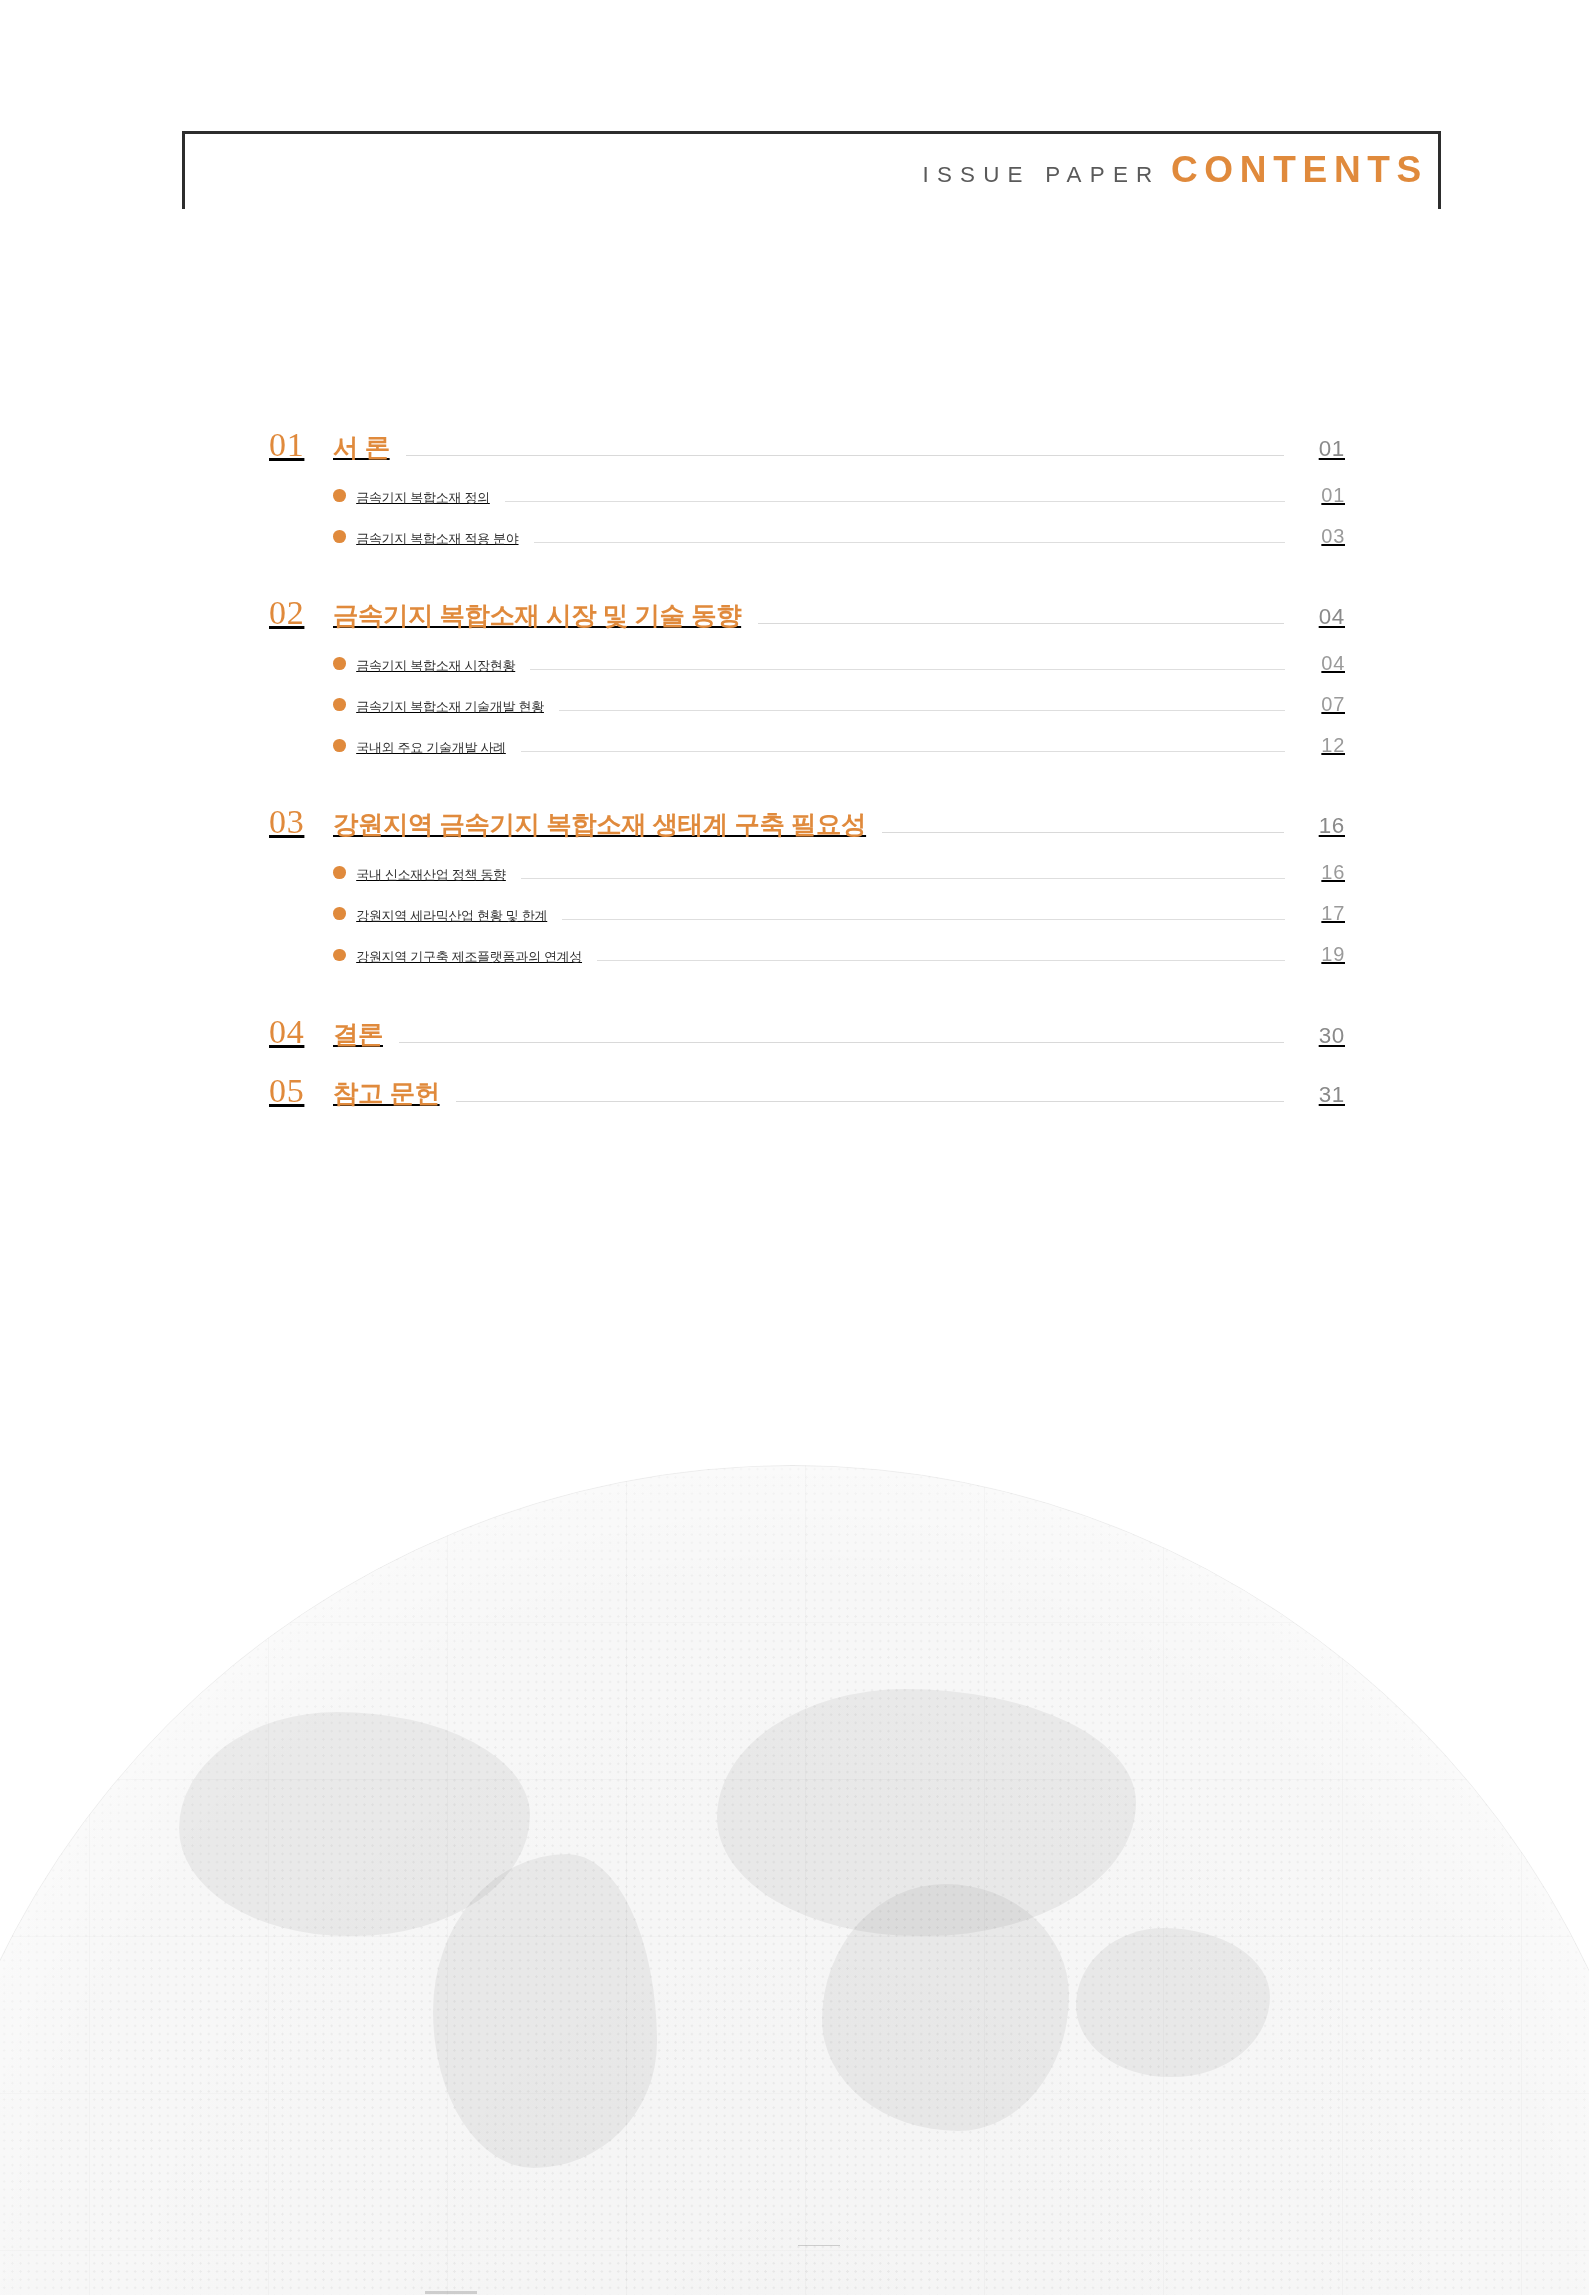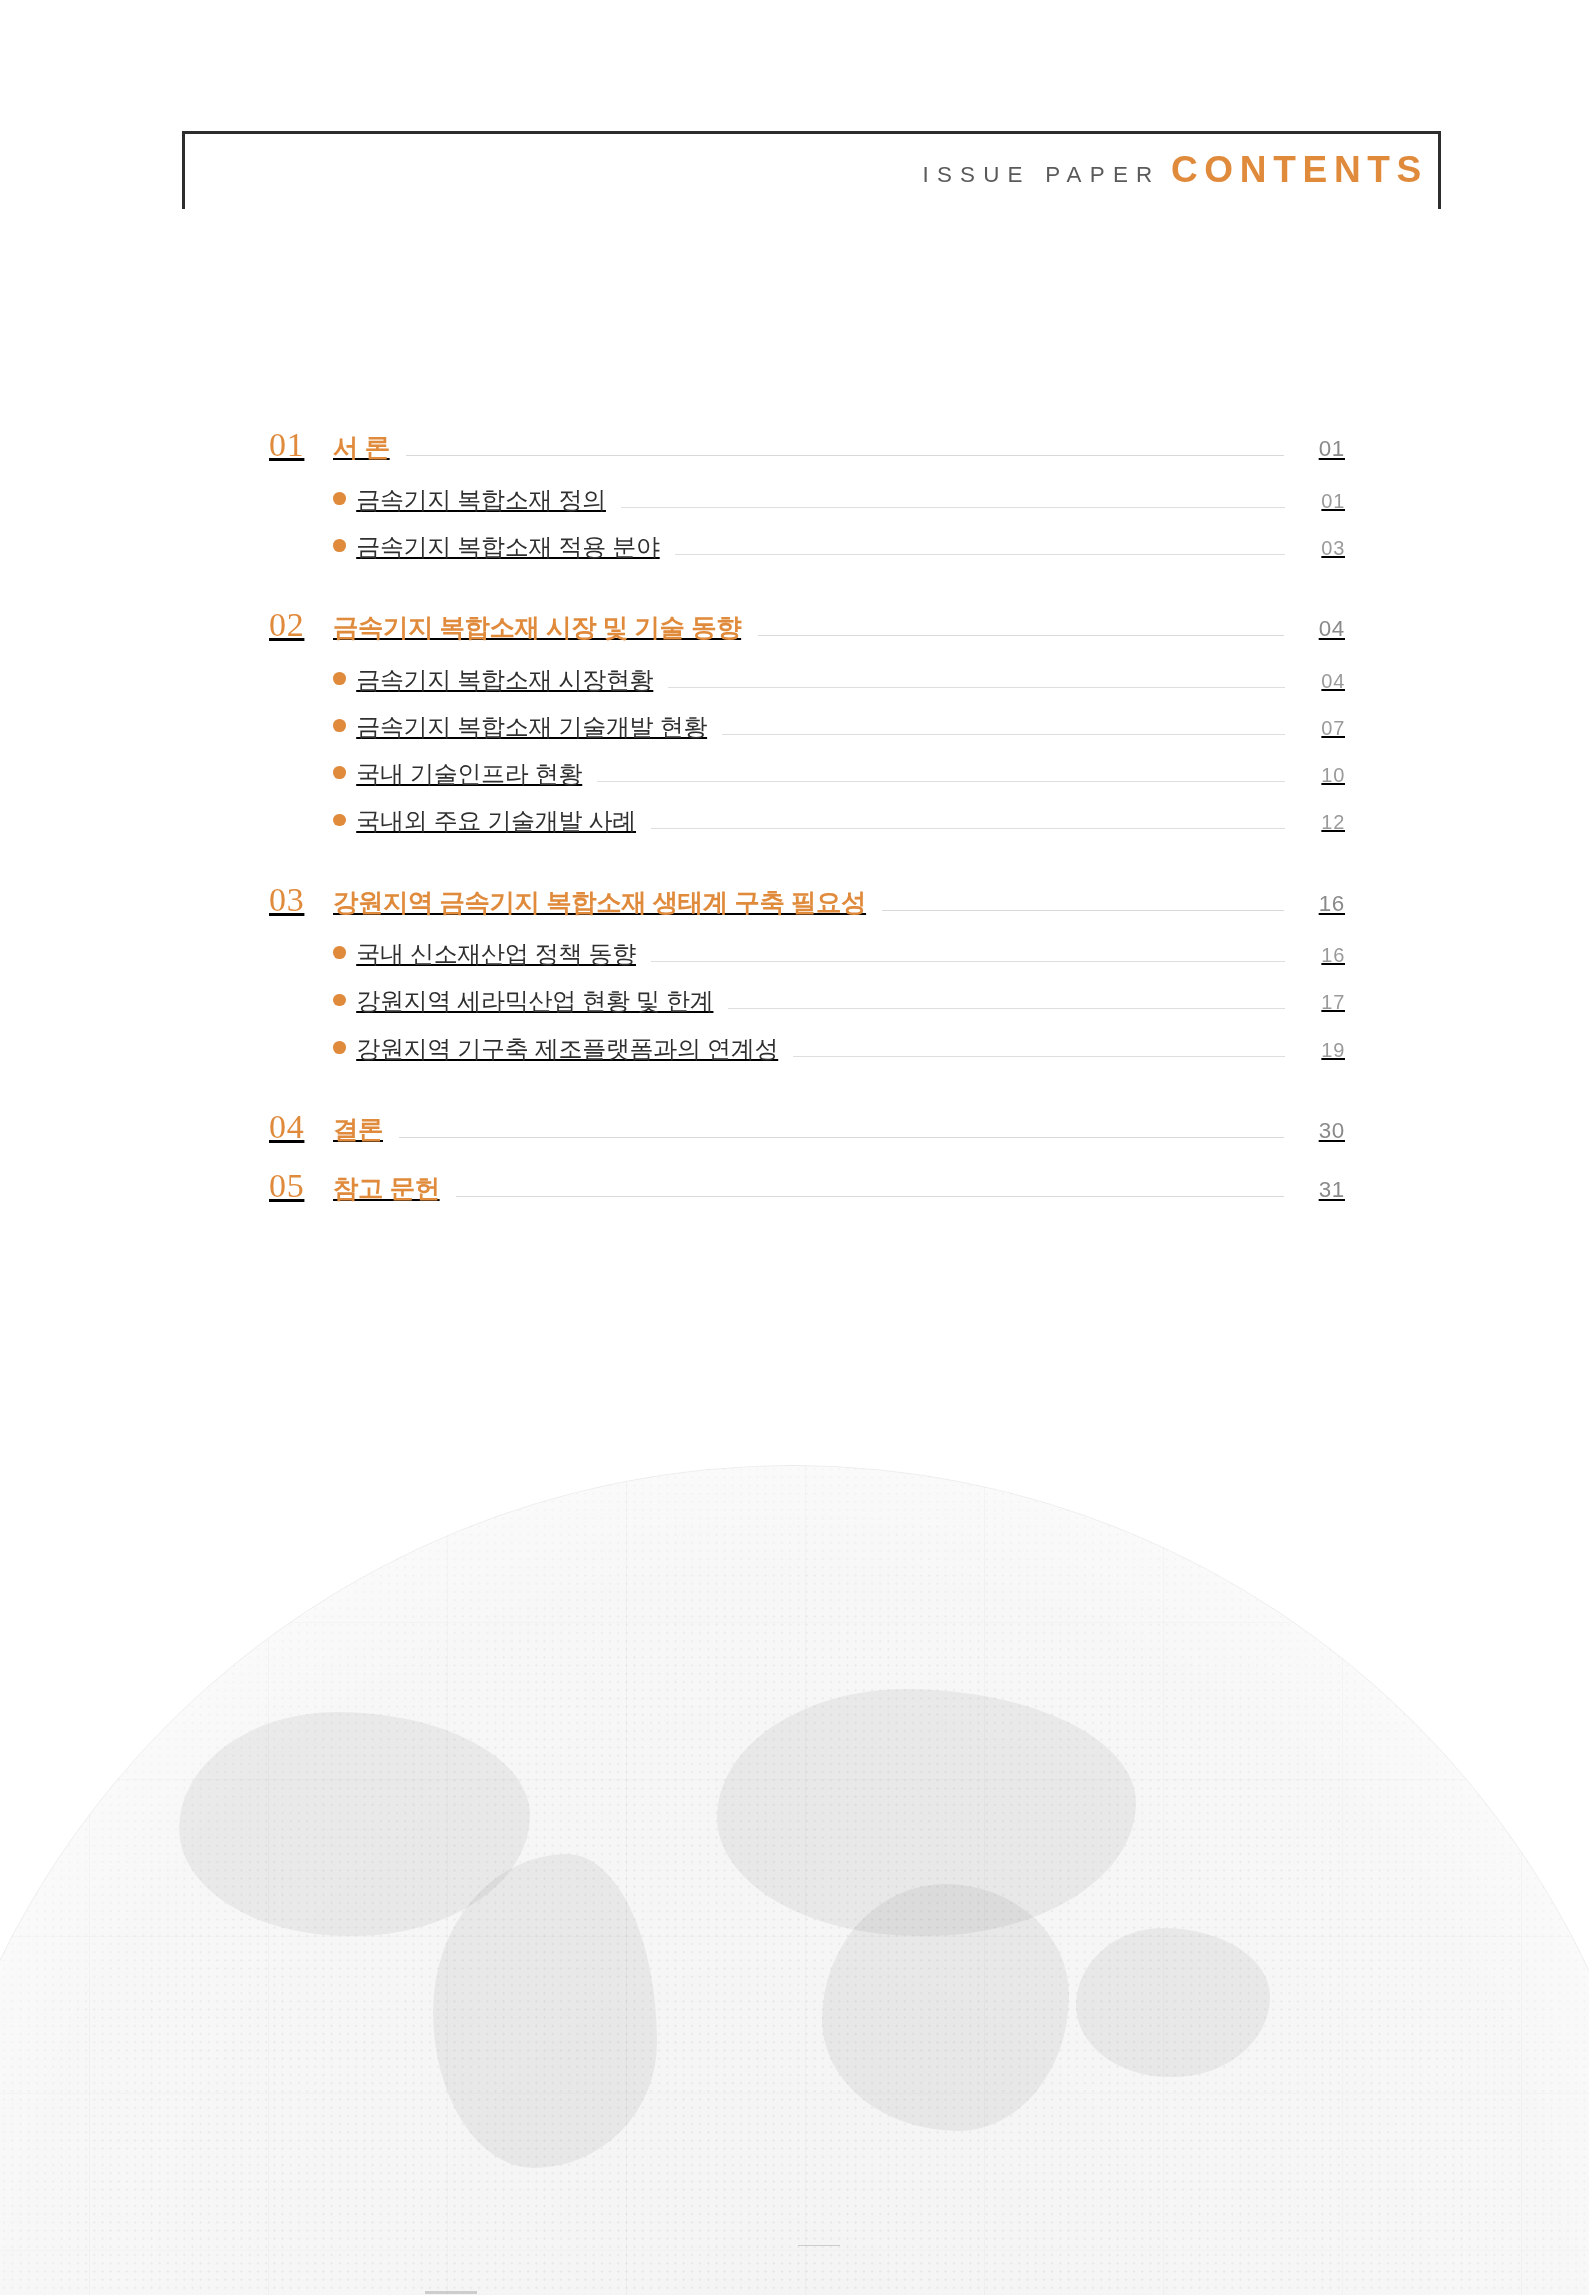--- a/index.html
+++ b/index.html
@@ -127,21 +127,21 @@
     height: 12.7px;
     border-radius: 50%;
     background: #e08a3c;
     flex: none;
     align-self: center;
     margin-right: 10.5px;
     position: relative;
     top: -1.5px;
   }
   .sub-title {
-    font-size: 24px;
+    font-size: 13px;
     color: #2f2f2f;
     white-space: nowrap;
     letter-spacing: -0.3px;
   }
   .sub-dots {
     flex: 1 1 auto;
     border-bottom: 1.1px solid #dedede;
     margin: 0 15px 8.2px 15px;
     min-width: 15px;
   }
@@ -266,26 +266,20 @@
           <span class="bullet"></span>
           <span class="sub-title">금속기지 복합소재 시장현황</span>
           <span class="sub-dots"></span>
           <span class="sub-page">04</span>
         </li>
         <li class="sub-item">
           <span class="bullet"></span>
           <span class="sub-title">금속기지 복합소재 기술개발 현황</span>
           <span class="sub-dots"></span>
           <span class="sub-page">07</span>
-        </li>
-        <li class="sub-item">
-          <span class="bullet"></span>
-          <span class="sub-title">국내 기술인프라 현황</span>
-          <span class="sub-dots"></span>
-          <span class="sub-page">10</span>
         </li>
         <li class="sub-item">
           <span class="bullet"></span>
           <span class="sub-title">국내외 주요 기술개발 사례</span>
           <span class="sub-dots"></span>
           <span class="sub-page">12</span>
         </li>
       </ul>
     </div>
 

